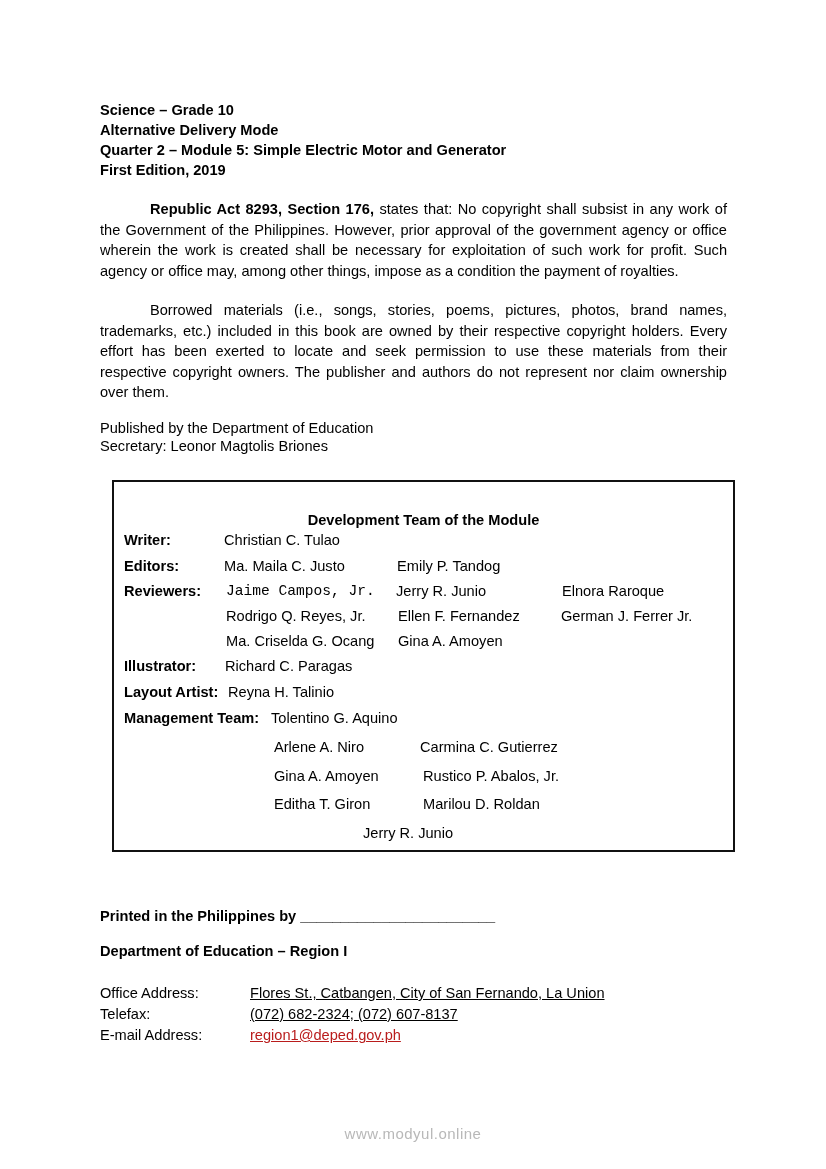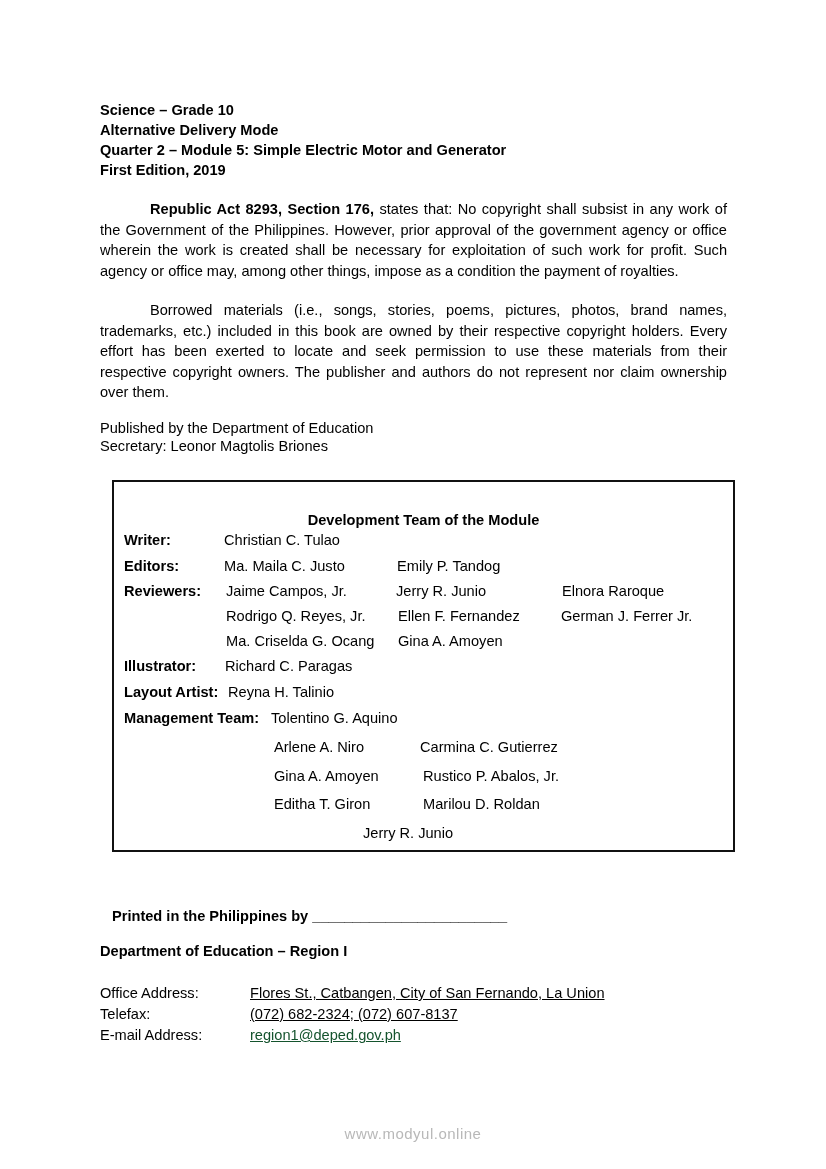--- a/index.html
+++ b/index.html
@@ -12,21 +12,21 @@
           text-align: justify; text-align-last: left; white-space: normal; }
   .indent { text-indent: 50px; }
   .pub { left: 100px; top: 419px; line-height: 18px; }
   .box { position: absolute; left: 112px; top: 480px; width: 623px; height: 372px;
          border: 2px solid #111; box-sizing: border-box; }
   .box-title { position: absolute; left: 0; right: 0; top: 15px; text-align: center; font-weight: bold; margin-top: 15px; }
   .lbl { position: absolute; font-weight: bold; white-space: nowrap; }
   .nm { position: absolute; white-space: nowrap; }
   .contact-label { position: absolute; left: 100px; white-space: nowrap; }
   .contact-value { position: absolute; left: 250px; white-space: nowrap; text-decoration: underline; }
-  .link { color: #14532d; }
+  .link { color: #b91c1c; }
   .watermark { position: absolute; left: 0; right: 0; top: 1125px; text-align: center;
                color: #b8b8b8; font-size: 15px; letter-spacing: 0.5px; }
 </style>
 </head>
 <body>
 
 <div class="abs title-block">
   <div>Science – Grade 10</div>
   <div>Alternative Delivery Mode</div>
   <div>Quarter 2 – Module 5: Simple Electric Motor and Generator</div>
@@ -46,21 +46,21 @@
   <div class="box-title">Development Team of the Module</div>
 
   <div class="lbl" style="left:10px; top:50px;">Writer:</div>
   <div class="nm" style="left:110px; top:50px;">Christian C. Tulao</div>
 
   <div class="lbl" style="left:10px; top:76px;">Editors:</div>
   <div class="nm" style="left:110px; top:76px;">Ma. Maila C. Justo</div>
   <div class="nm" style="left:283px; top:76px;">Emily P. Tandog</div>
 
   <div class="lbl" style="left:10px; top:101px;">Reviewers:</div>
-  <div class="nm" style="left:112px; top:101px;">Jaime Campos, Jr.</div>
+  <div class="nm" style="left:112px; top:101px;font-family:Liberation Mono, monospace;">Jaime Campos, Jr.</div>
   <div class="nm" style="left:282px; top:101px;">Jerry R. Junio</div>
   <div class="nm" style="left:448px; top:101px;">Elnora Raroque</div>
   <div class="nm" style="left:112px; top:126px;">Rodrigo Q. Reyes, Jr.</div>
   <div class="nm" style="left:284px; top:126px;">Ellen F. Fernandez</div>
   <div class="nm" style="left:447px; top:126px;">German J. Ferrer Jr.</div>
   <div class="nm" style="left:112px; top:151px;">Ma. Criselda G. Ocang</div>
   <div class="nm" style="left:284px; top:151px;">Gina A. Amoyen</div>
 
   <div class="lbl" style="left:10px; top:176px;">Illustrator:</div>
   <div class="nm" style="left:111px; top:176px;">Richard C. Paragas</div>
@@ -73,21 +73,21 @@
 
   <div class="nm" style="left:160px; top:257px;">Arlene A. Niro</div>
   <div class="nm" style="left:306px; top:257px;">Carmina C. Gutierrez</div>
   <div class="nm" style="left:160px; top:286px;">Gina A. Amoyen</div>
   <div class="nm" style="left:309px; top:286px;">Rustico P. Abalos, Jr.</div>
   <div class="nm" style="left:160px; top:314px;">Editha T. Giron</div>
   <div class="nm" style="left:309px; top:314px;">Marilou D. Roldan</div>
   <div class="nm" style="left:249px; top:343px;">Jerry R. Junio</div>
 </div>
 
-<div class="abs bold" style="left:112px; top:908px;">Printed in the Philippines by ________________________</div>
+<div class="abs bold" style="left:100px; top:908px;">Printed in the Philippines by ________________________</div>
 <div class="abs bold" style="left:100px; top:943px;">Department of Education – Region I</div>
 
 <div class="contact-label" style="top:985px;">Office Address:</div>
 <div class="contact-value" style="top:985px;text-align:center;">Flores St., Catbangen, City of San Fernando, La Union</div>
 <div class="contact-label" style="top:1006px;">Telefax:</div>
 <div class="contact-value" style="top:1006px;">(072) 682-2324; (072) 607-8137</div>
 <div class="contact-label" style="top:1027px;">E-mail Address:</div>
 <a class="contact-value link" style="top:1027px;">region1@deped.gov.ph</a>
 
 <div class="watermark">www.modyul.online</div>

